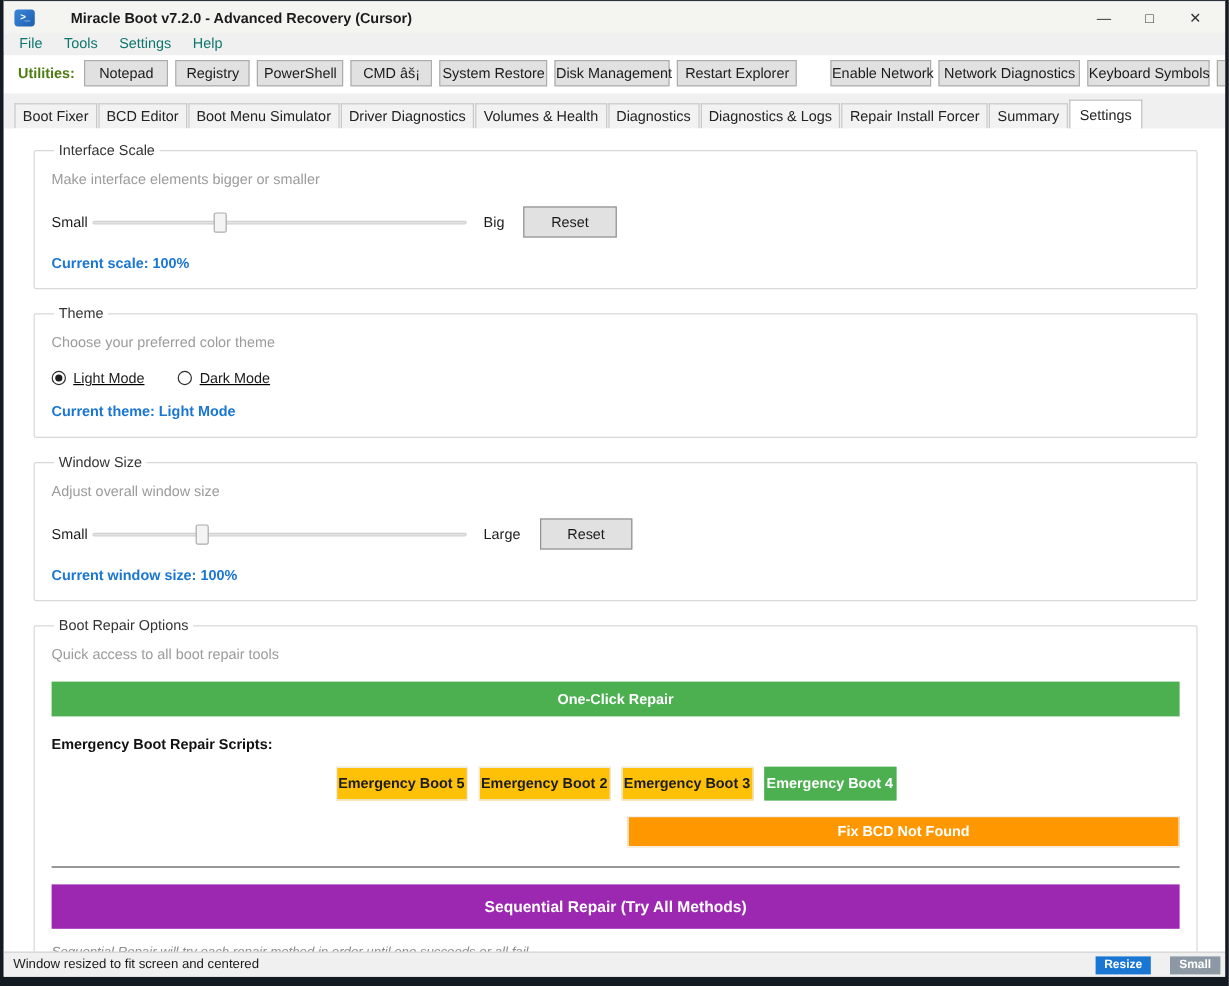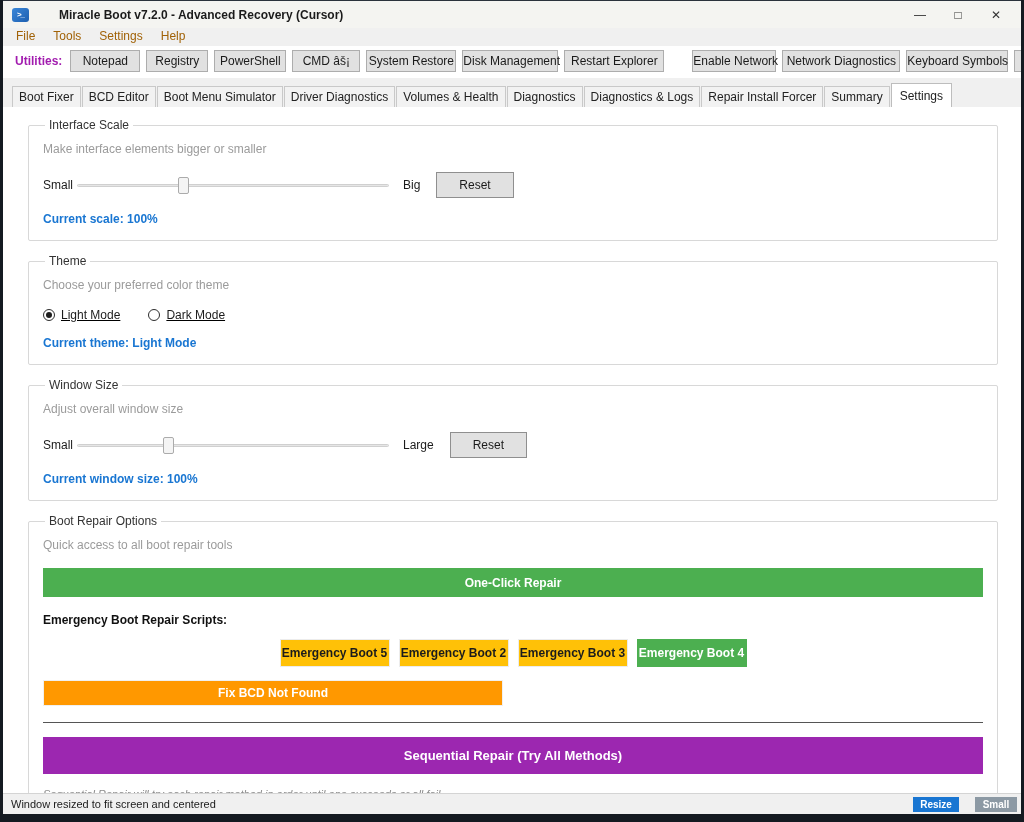--- a/index.html
+++ b/index.html
@@ -30,27 +30,27 @@
   .win-controls { margin-left:auto; display:flex; align-items:center; }
   .win-btn {
     width:38px; height:23px; display:flex; align-items:center; justify-content:center;
     font-size:12px; color:#333; cursor:default;
   }
   
   .menubar {
     height:16px; background:#f0f0f0; display:flex; align-items:center;
     padding:0 4px; flex-shrink:0; margin-bottom:2px;
   }
-  .menu-item { font-size:12px; color:#a16207; padding:0 9px; }
+  .menu-item { font-size:12px; color:#0f766e; padding:0 9px; }
   
   .toolbar {
     background:#ffffff; display:flex; align-items:center;
     padding:4px 0 6px 12px; flex-shrink:0; white-space:nowrap; overflow:hidden;
   }
-  .toolbar-label { font-size:12px; font-weight:bold; color:#a21caf; margin-right:8px; flex-shrink:0; }
+  .toolbar-label { font-size:12px; font-weight:bold; color:#4d7c0f; margin-right:8px; flex-shrink:0; }
   .tb-btn {
     flex-shrink:0; background:#e1e1e1; border:1px solid #adadad;
     font-size:12px; color:#1b1b1b; padding:3px 0; text-align:center;
     margin-right:6px; font-family:"Liberation Sans", sans-serif;
   }
   .tb-w70 { width:70px; } .tb-w60 { width:62px; } .tb-w72 { width:72px; }
   .tb-w67 { width:68px; } .tb-w88 { width:90px; } .tb-w95 { width:96px; }
   .tb-w100 { width:100px; } .tb-gap { margin-left:22px; width:84px; }
   .tb-w116 { width:118px; } .tb-w101 { width:102px; } .tb-cut { width:70px; }
   
@@ -115,21 +115,21 @@
   }
   .one-click { background:#4caf50; height:29px; margin-bottom:16px; }
   .scripts-label { font-size:12px; font-weight:700; color:#111; margin-bottom:12px; }
   .eb-row { display:flex; justify-content:center; gap:9px; margin-bottom:13px; }
   .eb-btn {
     border:1px solid #ececec; font-size:12px; font-weight:700; padding:0;
     width:110px; height:28px; font-family:"Liberation Sans", sans-serif;
   }
   .eb-amber { background:#ffc107; color:#1c1c1c; }
   .eb-green { background:#4caf50; color:#ffffff; border-color:#4caf50; }
-  .fix-row { display:flex; justify-content:flex-start; margin-bottom:6px; }
+  .fix-row { display:flex; justify-content:flex-end; margin-bottom:6px; }
   .fix-btn {
     width:460px; height:26px; background:#ff9800; border:1px solid #f0f0f0;
     color:#fff; font-size:12px; font-weight:700; font-family:"Liberation Sans", sans-serif;
   }
   .sep { border:none; border-top:1px solid #555; margin:16px 0 14px; }
   .seq-btn { background:#9c27b0; height:37px; font-size:13px; margin-bottom:14px; }
   .seq-note { font-size:11px; font-style:italic; color:#8b8b8b; }
   
   .statusbar {
     height:21px; background:#f0f0f0; border-top:1px solid #d4d4d4;

